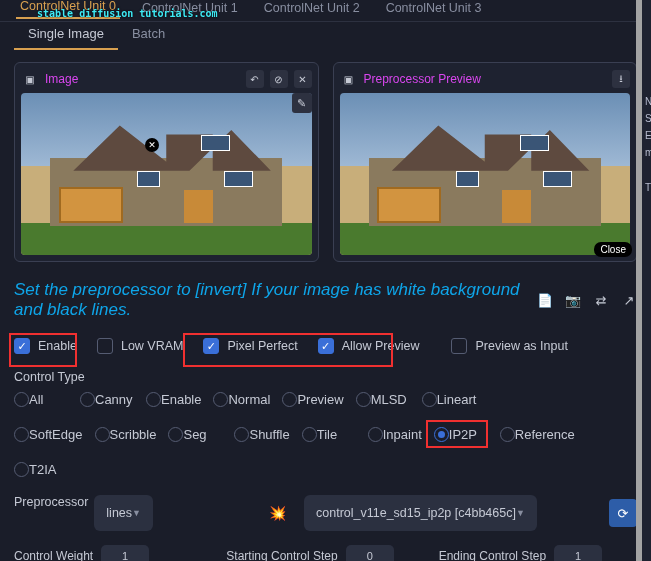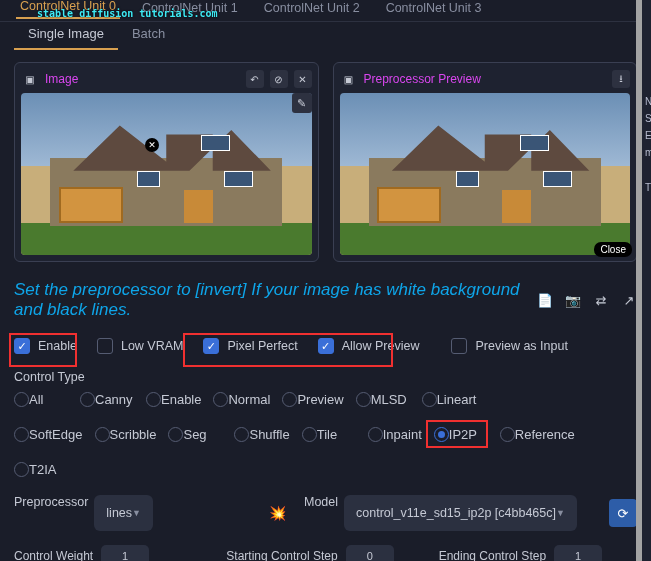--- a/index.html
+++ b/index.html
@@ -396,21 +396,20 @@
 <div class="dropdown-row">
   <div class="dd-group pre">
     <span class="dd-label">Preprocessor</span>
     <div class="dropdown">
       <span>lines</span>
       <span class="dd-caret">▼</span>
     </div>
   </div>
   <div class="spark">💥</div>
   <div class="dd-group model">
-    <span class="dd-label">Model</span>
     <div class="dropdown">
       <span>control_v11e_sd15_ip2p [c4bb465c]</span>
       <span class="dd-caret">▼</span>
     </div>
   </div>
   <div class="refresh-btn">⟳</div>
 </div>
 
 <div class="slider-row">
   <div class="slider-group">

